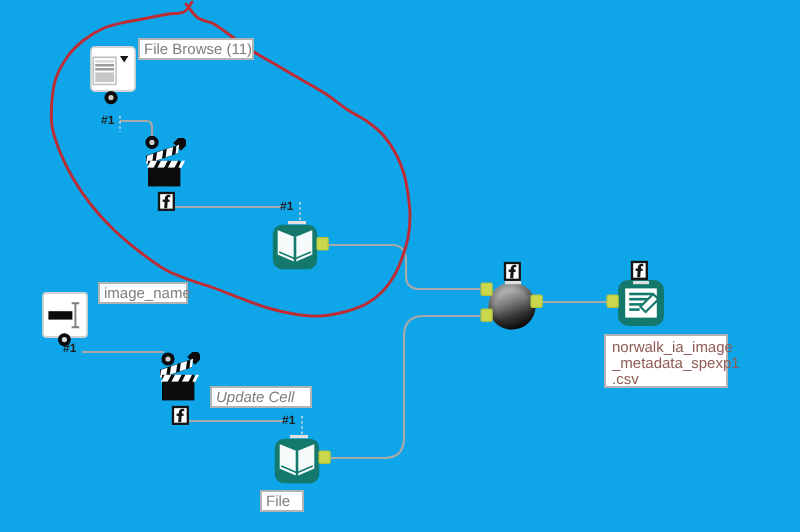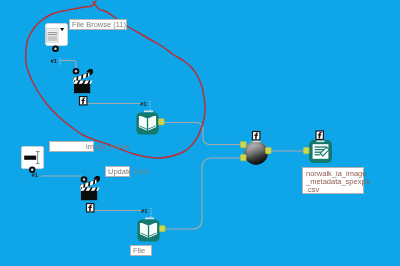--- a/index.html
+++ b/index.html
@@ -84,21 +84,21 @@
       </svg>
   </div>
 
   <div class="node" style="left:21px;top:146px;">
       <svg width="23" height="23" viewBox="0 0 23 23">
         <rect x="0.5" y="0.5" width="22" height="22" rx="1.6" fill="#ffffff" stroke="#d2d2d2" stroke-width="0.9"></rect>
         <rect x="3.2" y="9.6" width="12.0" height="4.2" fill="#0b0b0b"></rect>
         <path d="M14.8,5.6 h3.8 M16.7,5.6 v12.0 M14.8,17.6 h3.8" stroke="#7d7d7d" stroke-width="0.95" fill="none"></path>
       </svg>
   </div>
-  <div class="lbl" style="left:49px;top:141px;width:45px;height:11px;padding-left:34px;">
+  <div class="lbl" style="left:49px;top:141px;width:45px;height:11px;">
     <span class="lbl-in">image_name</span>
   </div>
 
   <div class="node" style="left:80px;top:176px;">
       <svg width="20" height="25" viewBox="0 0 20 25">
         <path d="M17.5,-1.4 l3.9,3.9 l-3.9,3.9 l-3.9,-3.9 z" fill="#0b0b0b"></path>
         <g transform="translate(0.4,13.0) rotate(-19)">
           <rect x="0" y="-4.0" width="16.6" height="4.0" fill="#0b0b0b"></rect>
           <g fill="#ffffff">
             <path d="M1.5,-3.8 L4.8,-3.8 L2.9,-0.1 L-0.4,-0.1 Z"></path>
@@ -112,21 +112,21 @@
           <g fill="#ffffff">
             <path d="M2.3,11.4 L5.6,11.4 L3.7,15.1 L0.4,15.1 Z"></path>
             <path d="M7.5,11.4 L10.8,11.4 L8.9,15.1 L5.6,15.1 Z"></path>
             <path d="M12.7,11.4 L16.0,11.4 L14.1,15.1 L10.8,15.1 Z"></path>
             <path d="M17.9,11.4 L19.5,11.4 L17.6,15.1 L16.0,15.1 Z"></path>
           </g>
         </g>
         <rect x="1.0" y="14.8" width="16.2" height="9.4" fill="#0b0b0b"></rect>
       </svg>
   </div>
-  <div class="lbl" style="left:105px;top:166px;width:25px;height:11px;">
+  <div class="lbl" style="left:105px;top:193px;width:51px;height:11px;font-style:italic;">
     <span class="lbl-in">Update Cell</span>
   </div>
 
   <div class="node" style="left:137px;top:219px;">
       <svg width="23" height="23" viewBox="0 0 23 23">
         <rect x="0.4" y="0.4" width="22.2" height="22.2" rx="4.6" fill="#13796c"></rect>
         <path d="M11.5,6.0 L2.3,2.3 L2.3,15.6 L11.5,19.6 L20.7,15.6 L20.7,2.3 Z" fill="#f4fbfa" stroke="#13796c" stroke-width="1.1" stroke-linejoin="round"></path>
         <path d="M11.5,6.3 V19.3" stroke="#13796c" stroke-width="1.3" fill="none"></path>
         <path d="M3.6,14.0 L11.5,17.4 L19.4,14.0" stroke="#13796c" stroke-width="0.8" fill="none" stroke-linejoin="round"></path>
       </svg>

